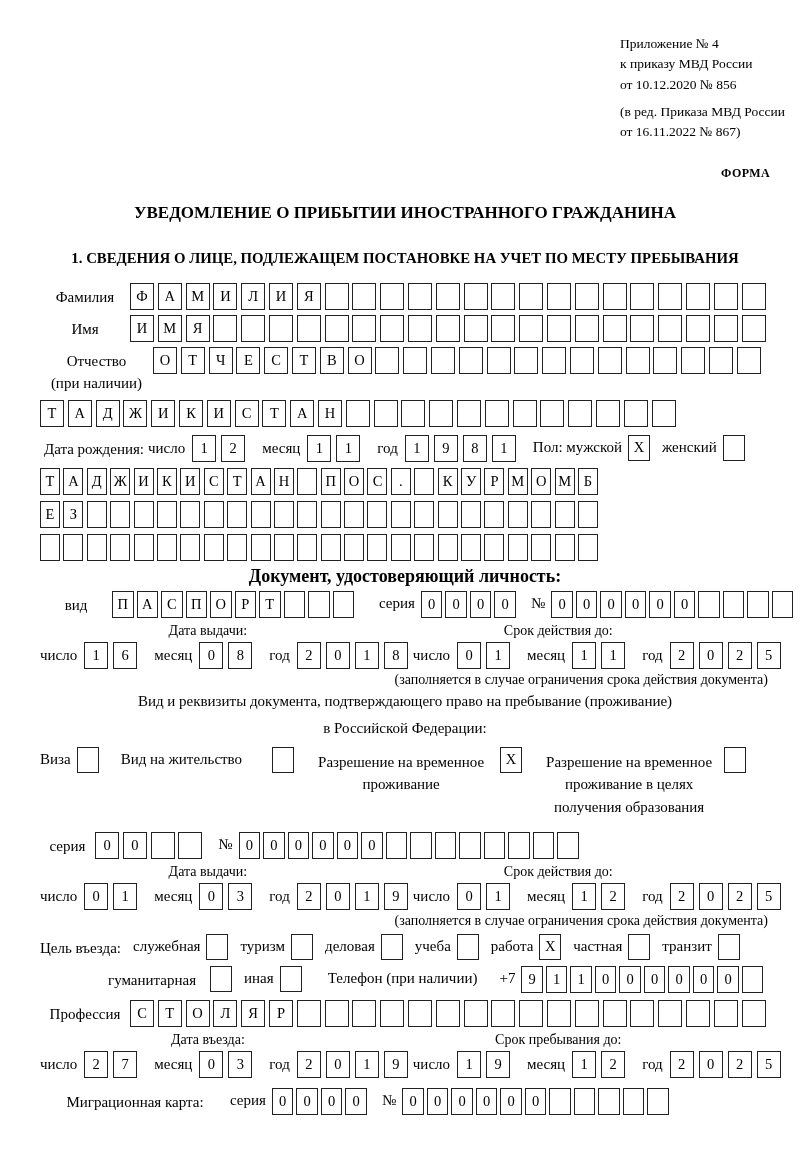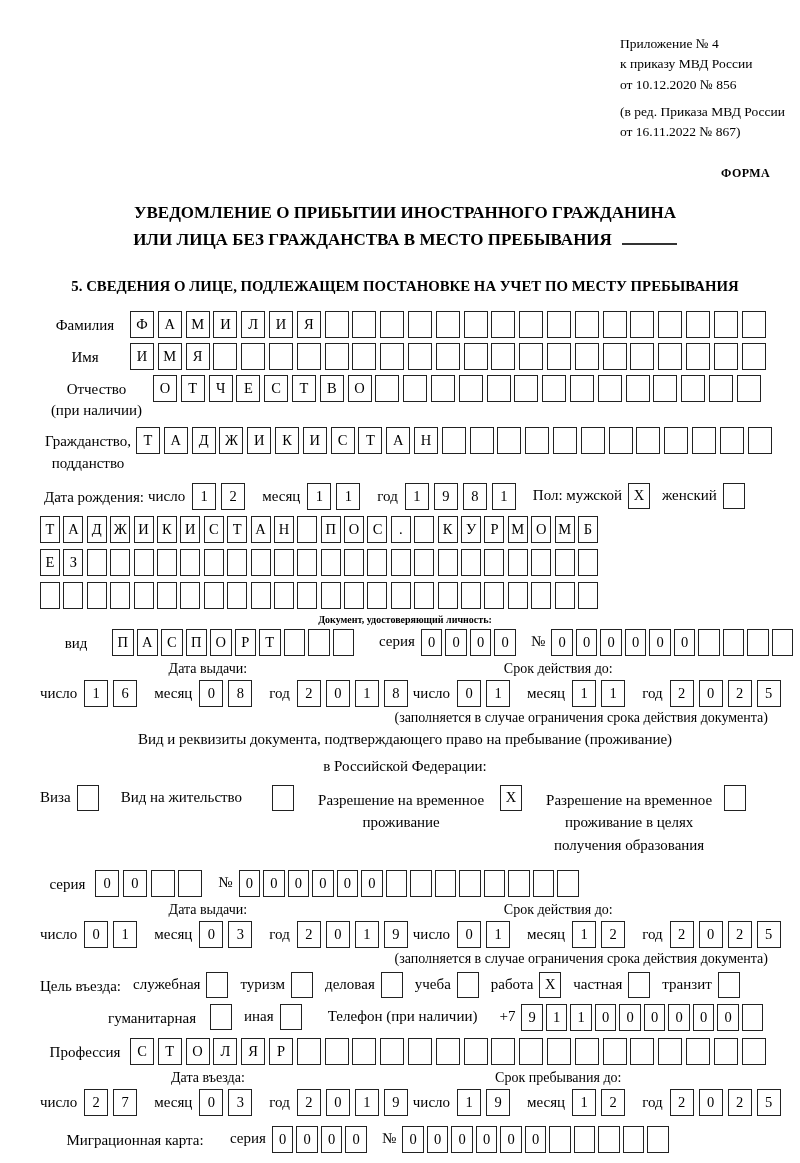--- a/index.html
+++ b/index.html
@@ -62,24 +62,23 @@
   <div class="lblline">от 10.12.2020 № 856</div>
   <div class="ref-gap"></div>
   <div class="lblline">(в ред. Приказа МВД России</div>
   <div class="lblline">от 16.11.2022 № 867)</div>
 </div>
 
 <div class="forma">ФОРМА</div>
 
 <div class="title">
   <div>УВЕДОМЛЕНИЕ О ПРИБЫТИИ ИНОСТРАННОГО ГРАЖДАНИНА</div>
-  <div><span>ИЛИ ЛИЦА БЕЗ ГРАЖДАНСТВА В МЕСТО ПРЕБЫВАНИЯ</span><span class="blank-line"></span></div>
-</div>
-
-<div class="section-h">5. СВЕДЕНИЯ О ЛИЦЕ, ПОДЛЕЖАЩЕМ ПОСТАНОВКЕ НА УЧЕТ ПО МЕСТУ ПРЕБЫВАНИЯ</div>
+</div>
+
+<div class="section-h">1. СВЕДЕНИЯ О ЛИЦЕ, ПОДЛЕЖАЩЕМ ПОСТАНОВКЕ НА УЧЕТ ПО МЕСТУ ПРЕБЫВАНИЯ</div>
 
 <div class="frow">
   <div class="flabel w90">Фамилия</div>
   <div class="cells">
       <span class="cell">Ф</span>
       <span class="cell">А</span>
       <span class="cell">М</span>
       <span class="cell">И</span>
       <span class="cell">Л</span>
       <span class="cell">И</span>
@@ -157,24 +156,20 @@
       <span class="cell"></span>
       <span class="cell"></span>
       <span class="cell"></span>
       <span class="cell"></span>
       <span class="cell"></span>
       <span class="cell"></span>
     </div>
 </div>
 
 <div class="frow">
-  <div class="flabel w96">
-    <div>Гражданство,</div>
-    <div>подданство</div>
-  </div>
   <div class="cells">
       <span class="cell">Т</span>
       <span class="cell">А</span>
       <span class="cell">Д</span>
       <span class="cell">Ж</span>
       <span class="cell">И</span>
       <span class="cell">К</span>
       <span class="cell">И</span>
       <span class="cell">С</span>
       <span class="cell">Т</span>
@@ -292,21 +287,21 @@
         <span class="cell sm"></span>
         <span class="cell sm"></span>
         <span class="cell sm"></span>
         <span class="cell sm"></span>
         <span class="cell sm"></span>
         <span class="cell sm"></span>
       </div>
   </div>
 </div>
 
-<div class="section-h" style="margin:2px 0 4px 0; font-size:10px;">Документ, удостоверяющий личность:</div>
+<div class="section-h" style="margin:2px 0 4px 0; font-size:18px;">Документ, удостоверяющий личность:</div>
 
 <div class="frow">
   <div class="flabel" style="width:72px;">вид</div>
   <div class="cells">
       <span class="cell md">П</span>
       <span class="cell md">А</span>
       <span class="cell md">С</span>
       <span class="cell md">П</span>
       <span class="cell md">О</span>
       <span class="cell md">Р</span>

